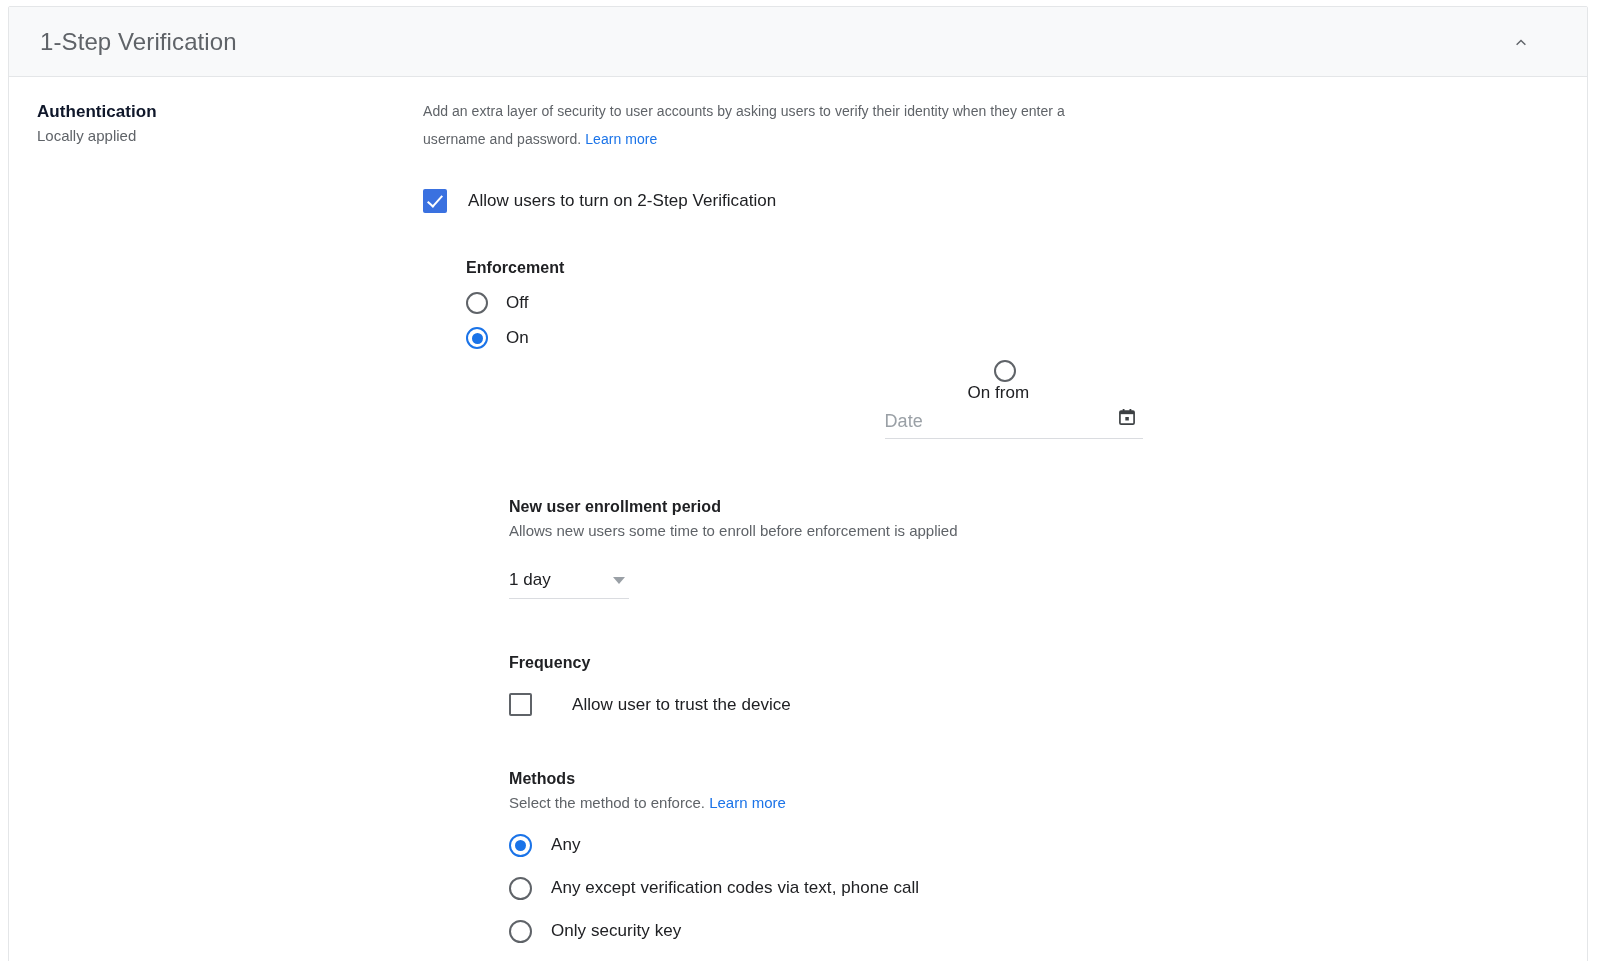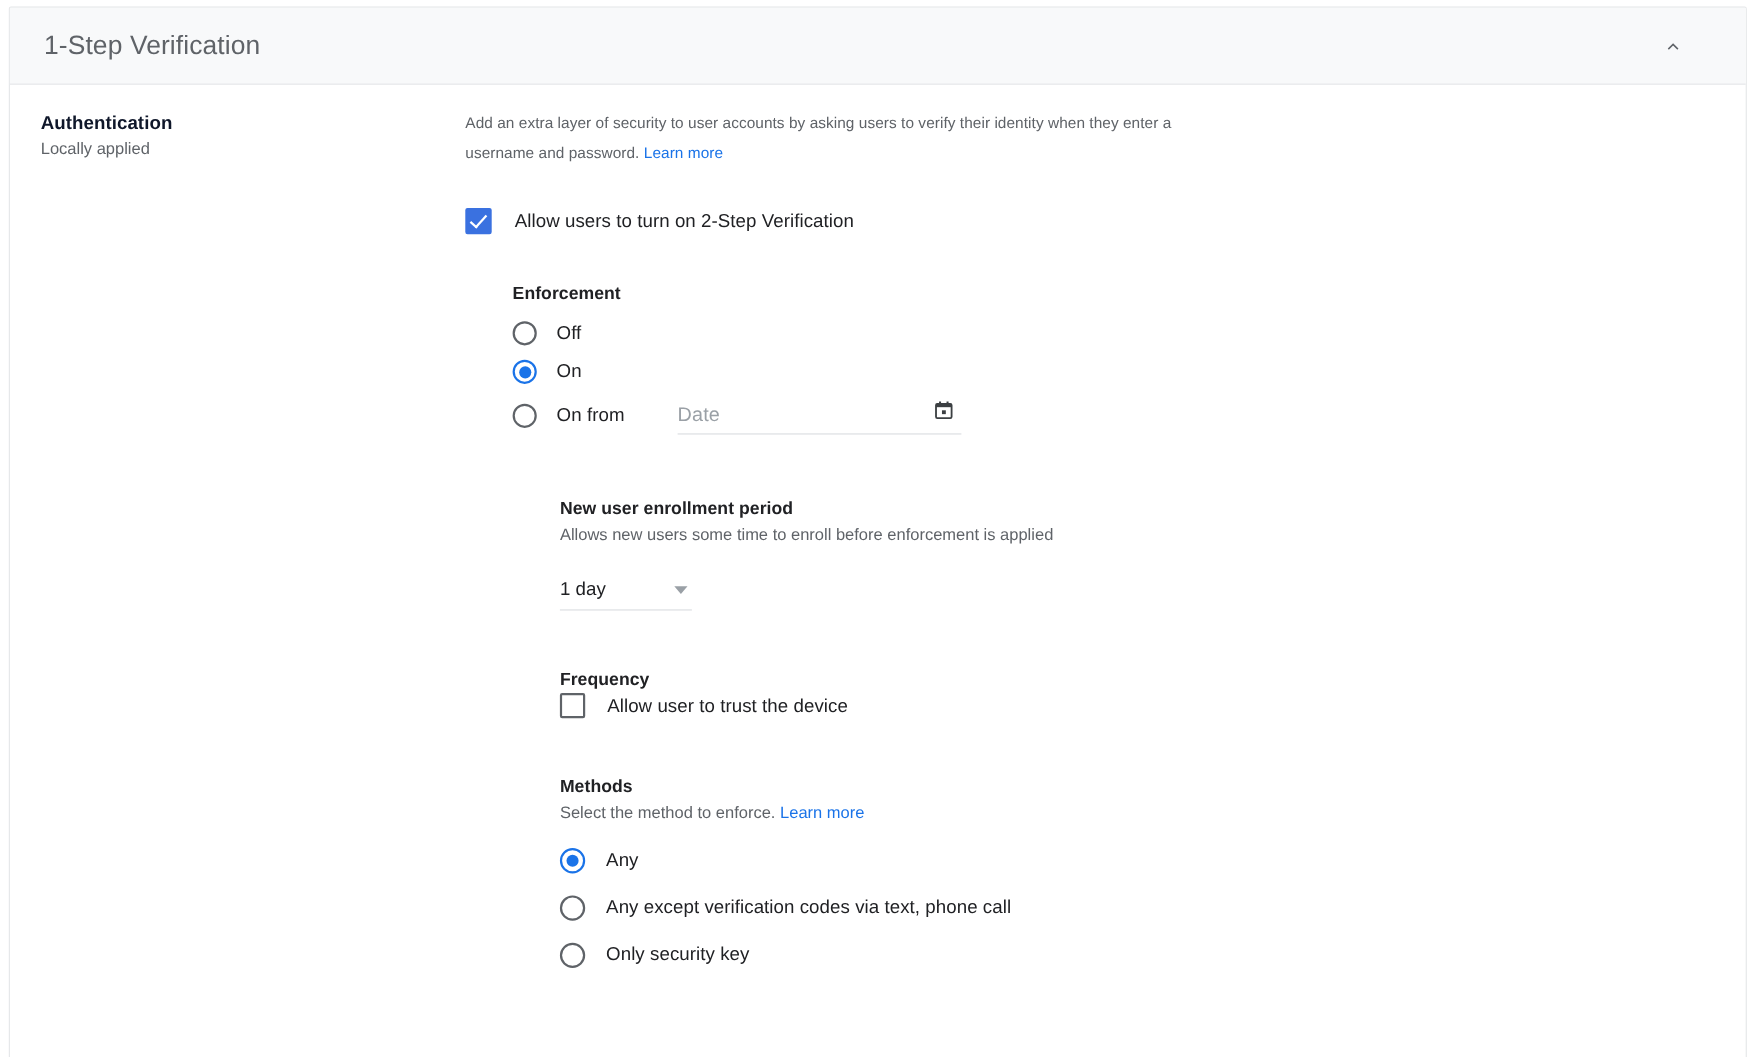--- a/index.html
+++ b/index.html
@@ -220,20 +220,21 @@
     font-size: 17px;
     color: #202124;
     line-height: 22px;
     letter-spacing: 0.05px;
   }
 
   .onfrom-row {
     display: flex;
     align-items: center;
     margin-top: 11px;
+    flex-direction: column;
   }
   .onfrom-row .radio-label {
     width: 92px;
   }
 
   .date-field {
     position: relative;
     margin-left: 18px;
     width: 258px;
     height: 34px;
@@ -286,20 +287,22 @@
     border-left: 6.5px solid transparent;
     border-right: 6.5px solid transparent;
     border-top: 7px solid #9aa0a6;
     margin-right: 4px;
   }
 
   
   .freq-row {
     display: flex;
     align-items: center;
+    margin-top: 19px;
+    gap: 20px;
   }
   .freq-row .cb { width: 23px; height: 23px; }
   .freq-label {
     margin-left: 20px;
     font-size: 17px;
     color: #202124;
     line-height: 22px;
     letter-spacing: 0.05px;
   }
 

